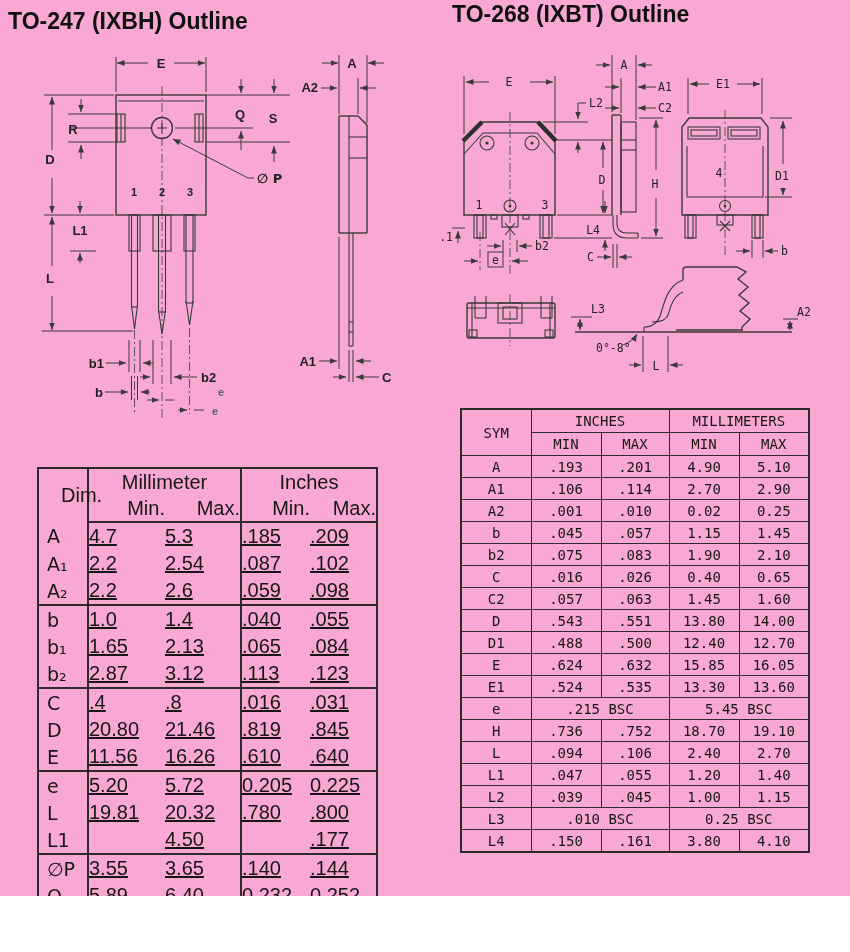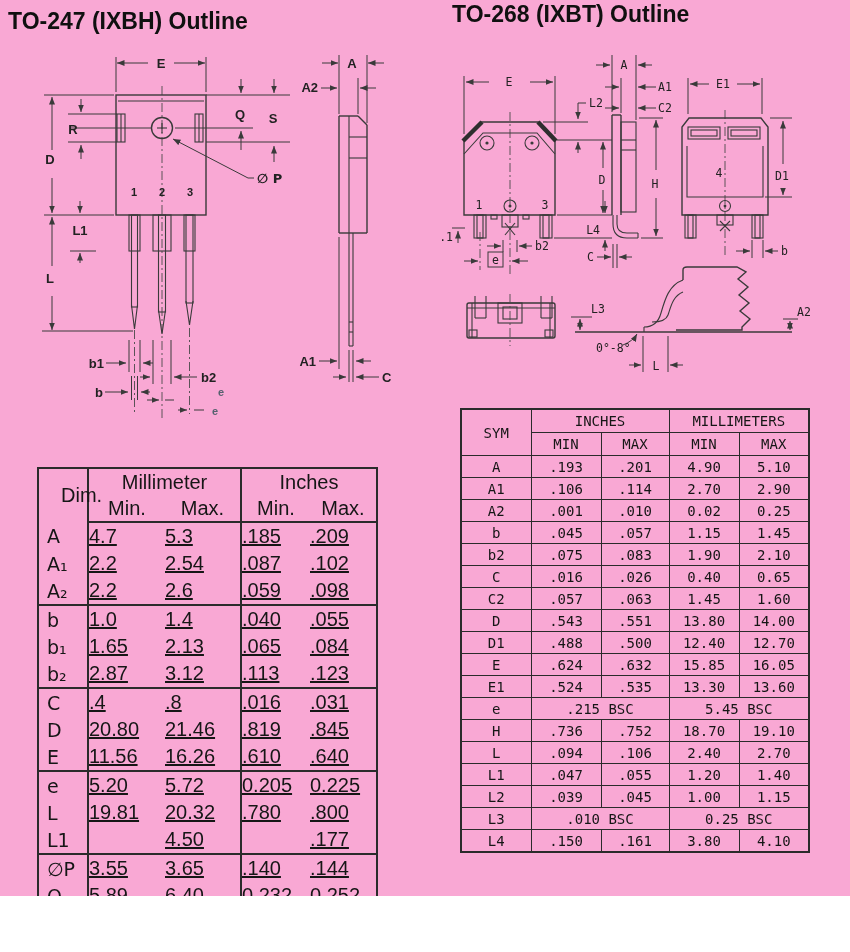--- a/index.html
+++ b/index.html
@@ -22,21 +22,21 @@
   .pn{font-family:"Liberation Sans",sans-serif;font-size:11px;font-weight:bold;}
   .sm{font-family:"Liberation Sans",sans-serif;font-size:11px;font-weight:bold;fill:#56616e;}
   .dr{font-family:"DejaVu Sans Mono",monospace;font-size:11.5px;}
   .terminals{position:absolute;left:42px;top:412px;font-size:20.5px;color:#1b1b1b;
              display:grid;grid-template-columns:100px 138px auto;line-height:25px;}
   table{border-collapse:collapse;position:absolute;table-layout:fixed;}
   
   .t247{left:37px;top:467px;width:341px;font-size:20px;color:#161616;
         border:2.2px solid #2b2b2b;font-family:"Liberation Sans",sans-serif;}
   .t247 th{font-weight:normal;height:26px;padding:0;}
-  .t247 thead tr:last-child th{border-bottom:2.2px solid #2b2b2b;}
+  .t247 thead tr:last-child th{border-bottom:2.2px solid #2b2b2b;text-align:right;}
   .t247 td{height:27px;padding:0;}
   .t247 .bR{border-right:2.2px solid #2b2b2b;}
   .t247 td.dim{font-family:"DejaVu Sans",sans-serif;text-align:left;padding-left:8px;font-size:19px;}
   .t247 td.v{text-align:left;padding-right:10px;text-decoration:underline;}
   .t247 td.sp{text-align:center;}
   .t247 tr.gs td{border-top:2.2px solid #2b2b2b;}
   
   .t268{left:460px;top:408px;width:348px;font-size:14px;color:#161616;
         border:2px solid #2b2b2b;font-family:"DejaVu Sans Mono",monospace;}
   .t268 th,.t268 td{border:1.5px solid #2b2b2b;text-align:center;padding:0;font-weight:normal;}

